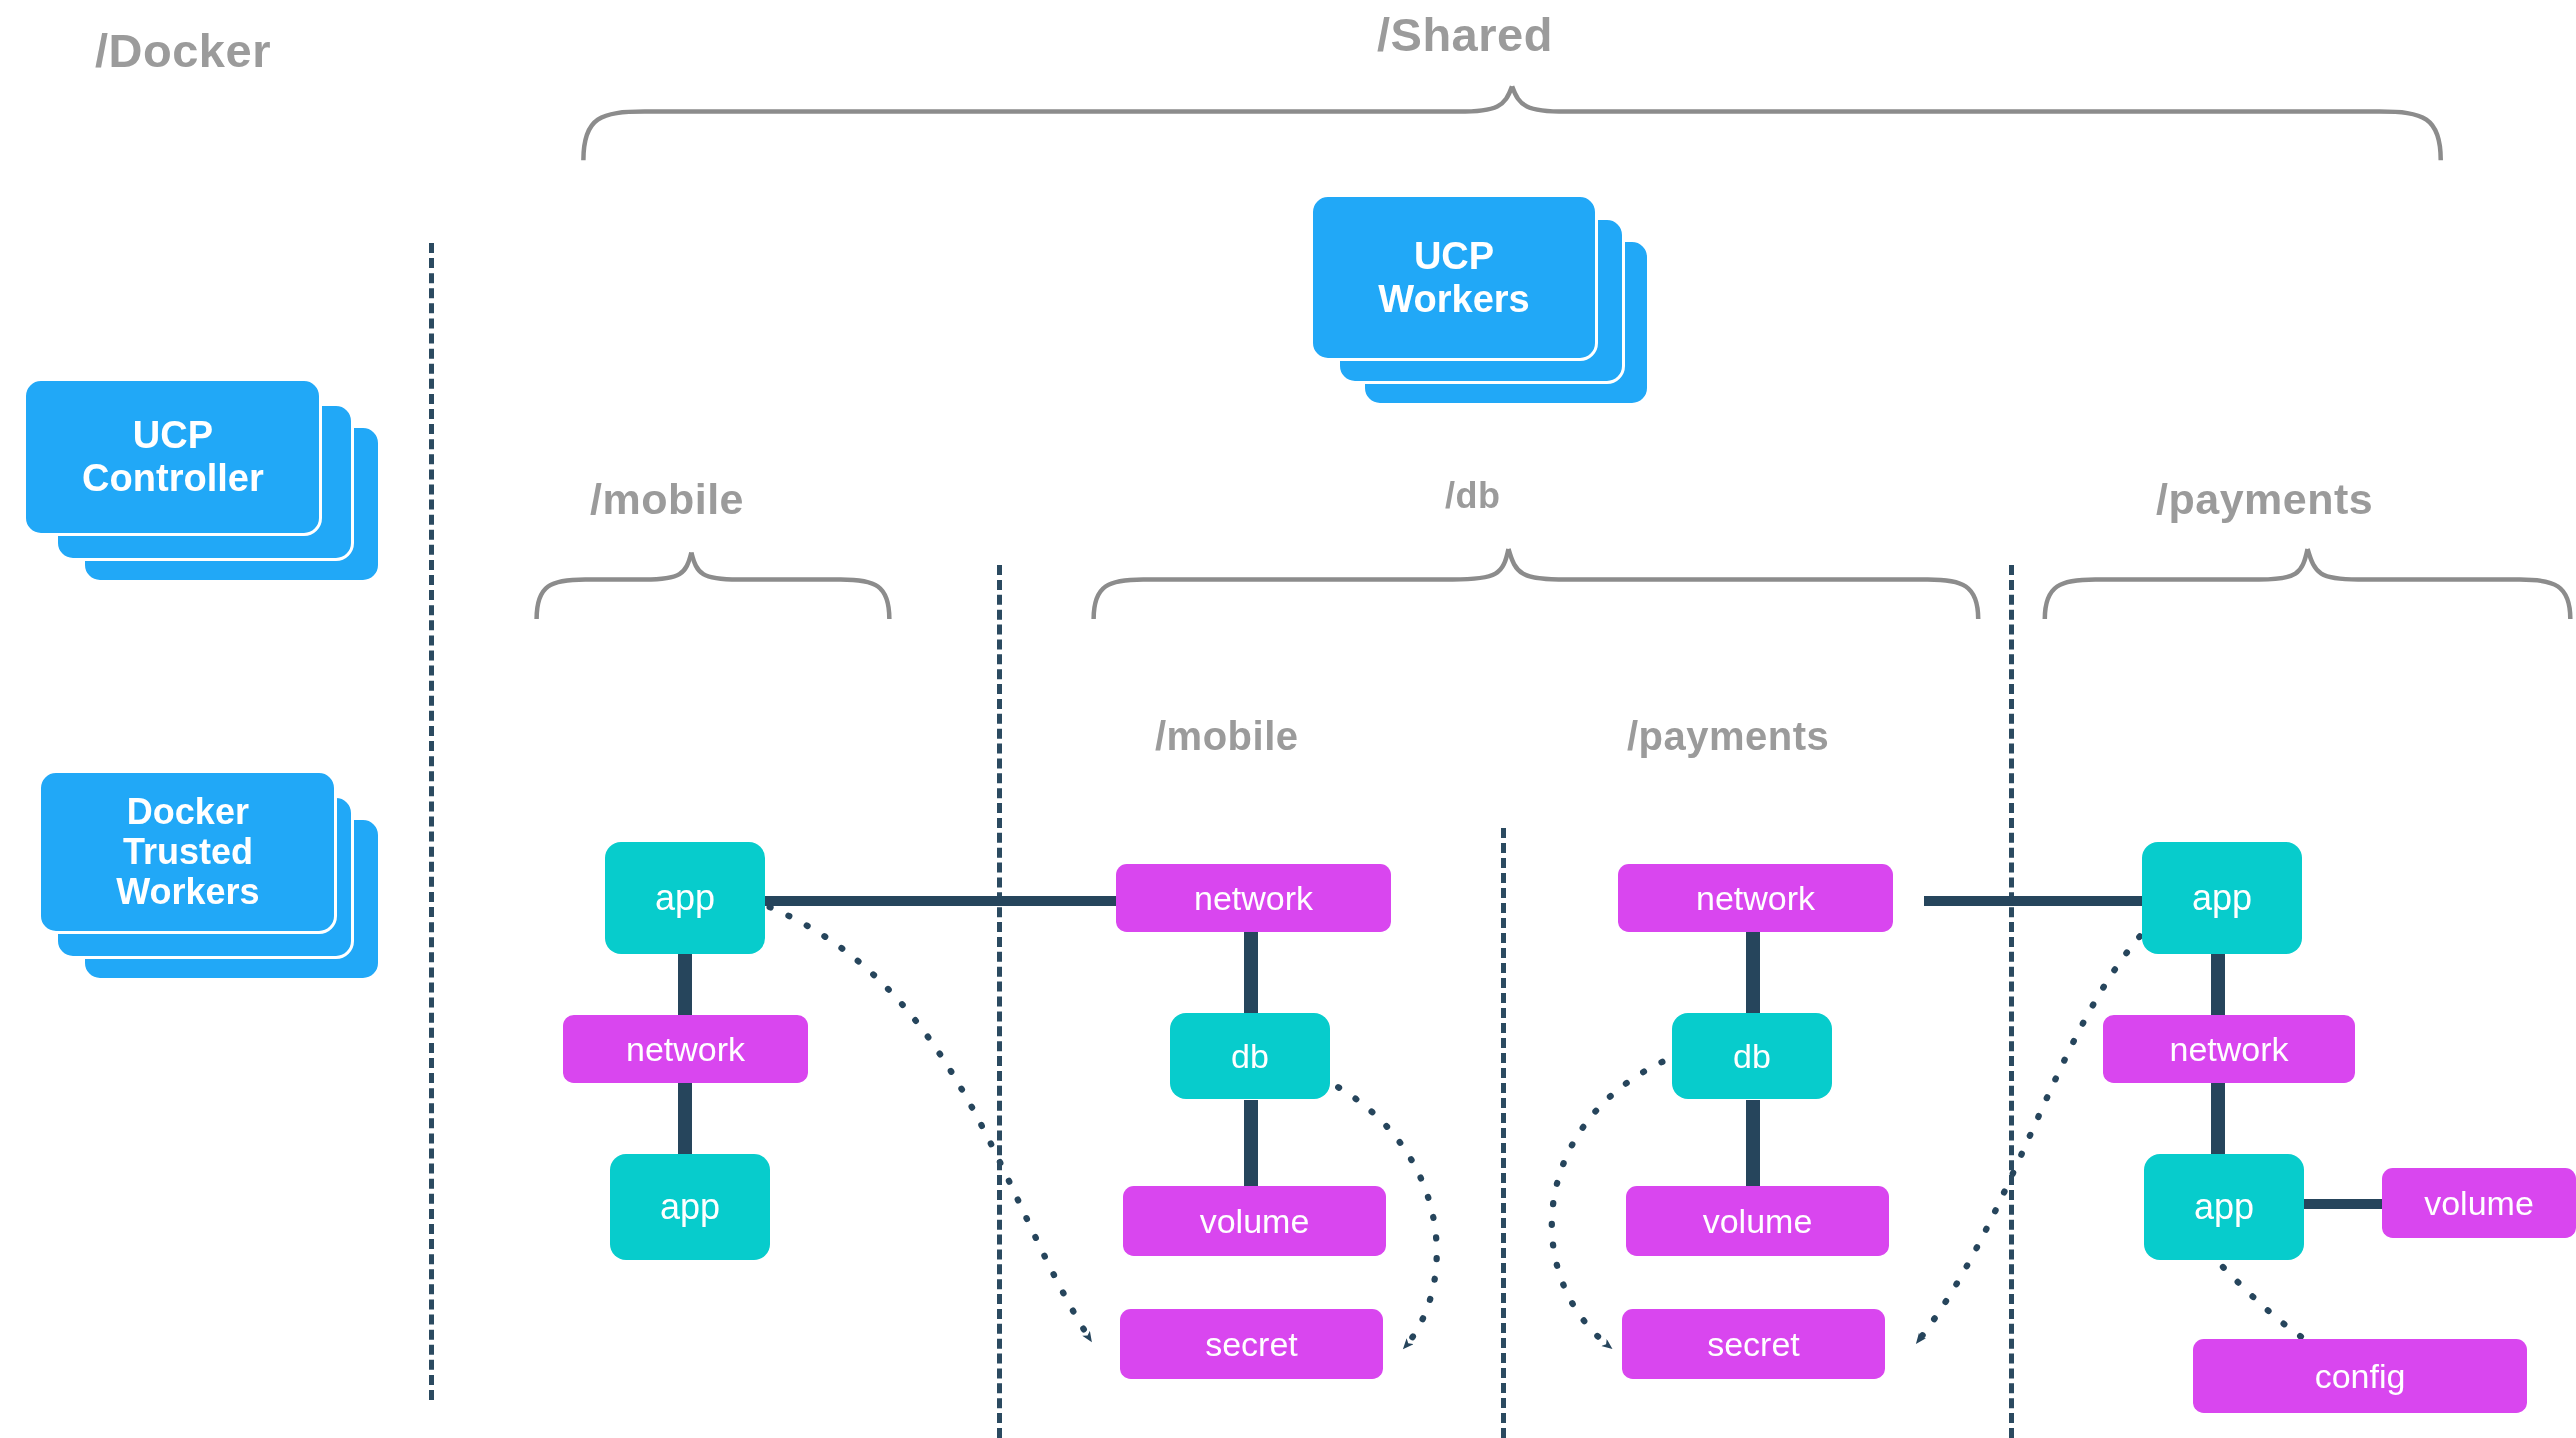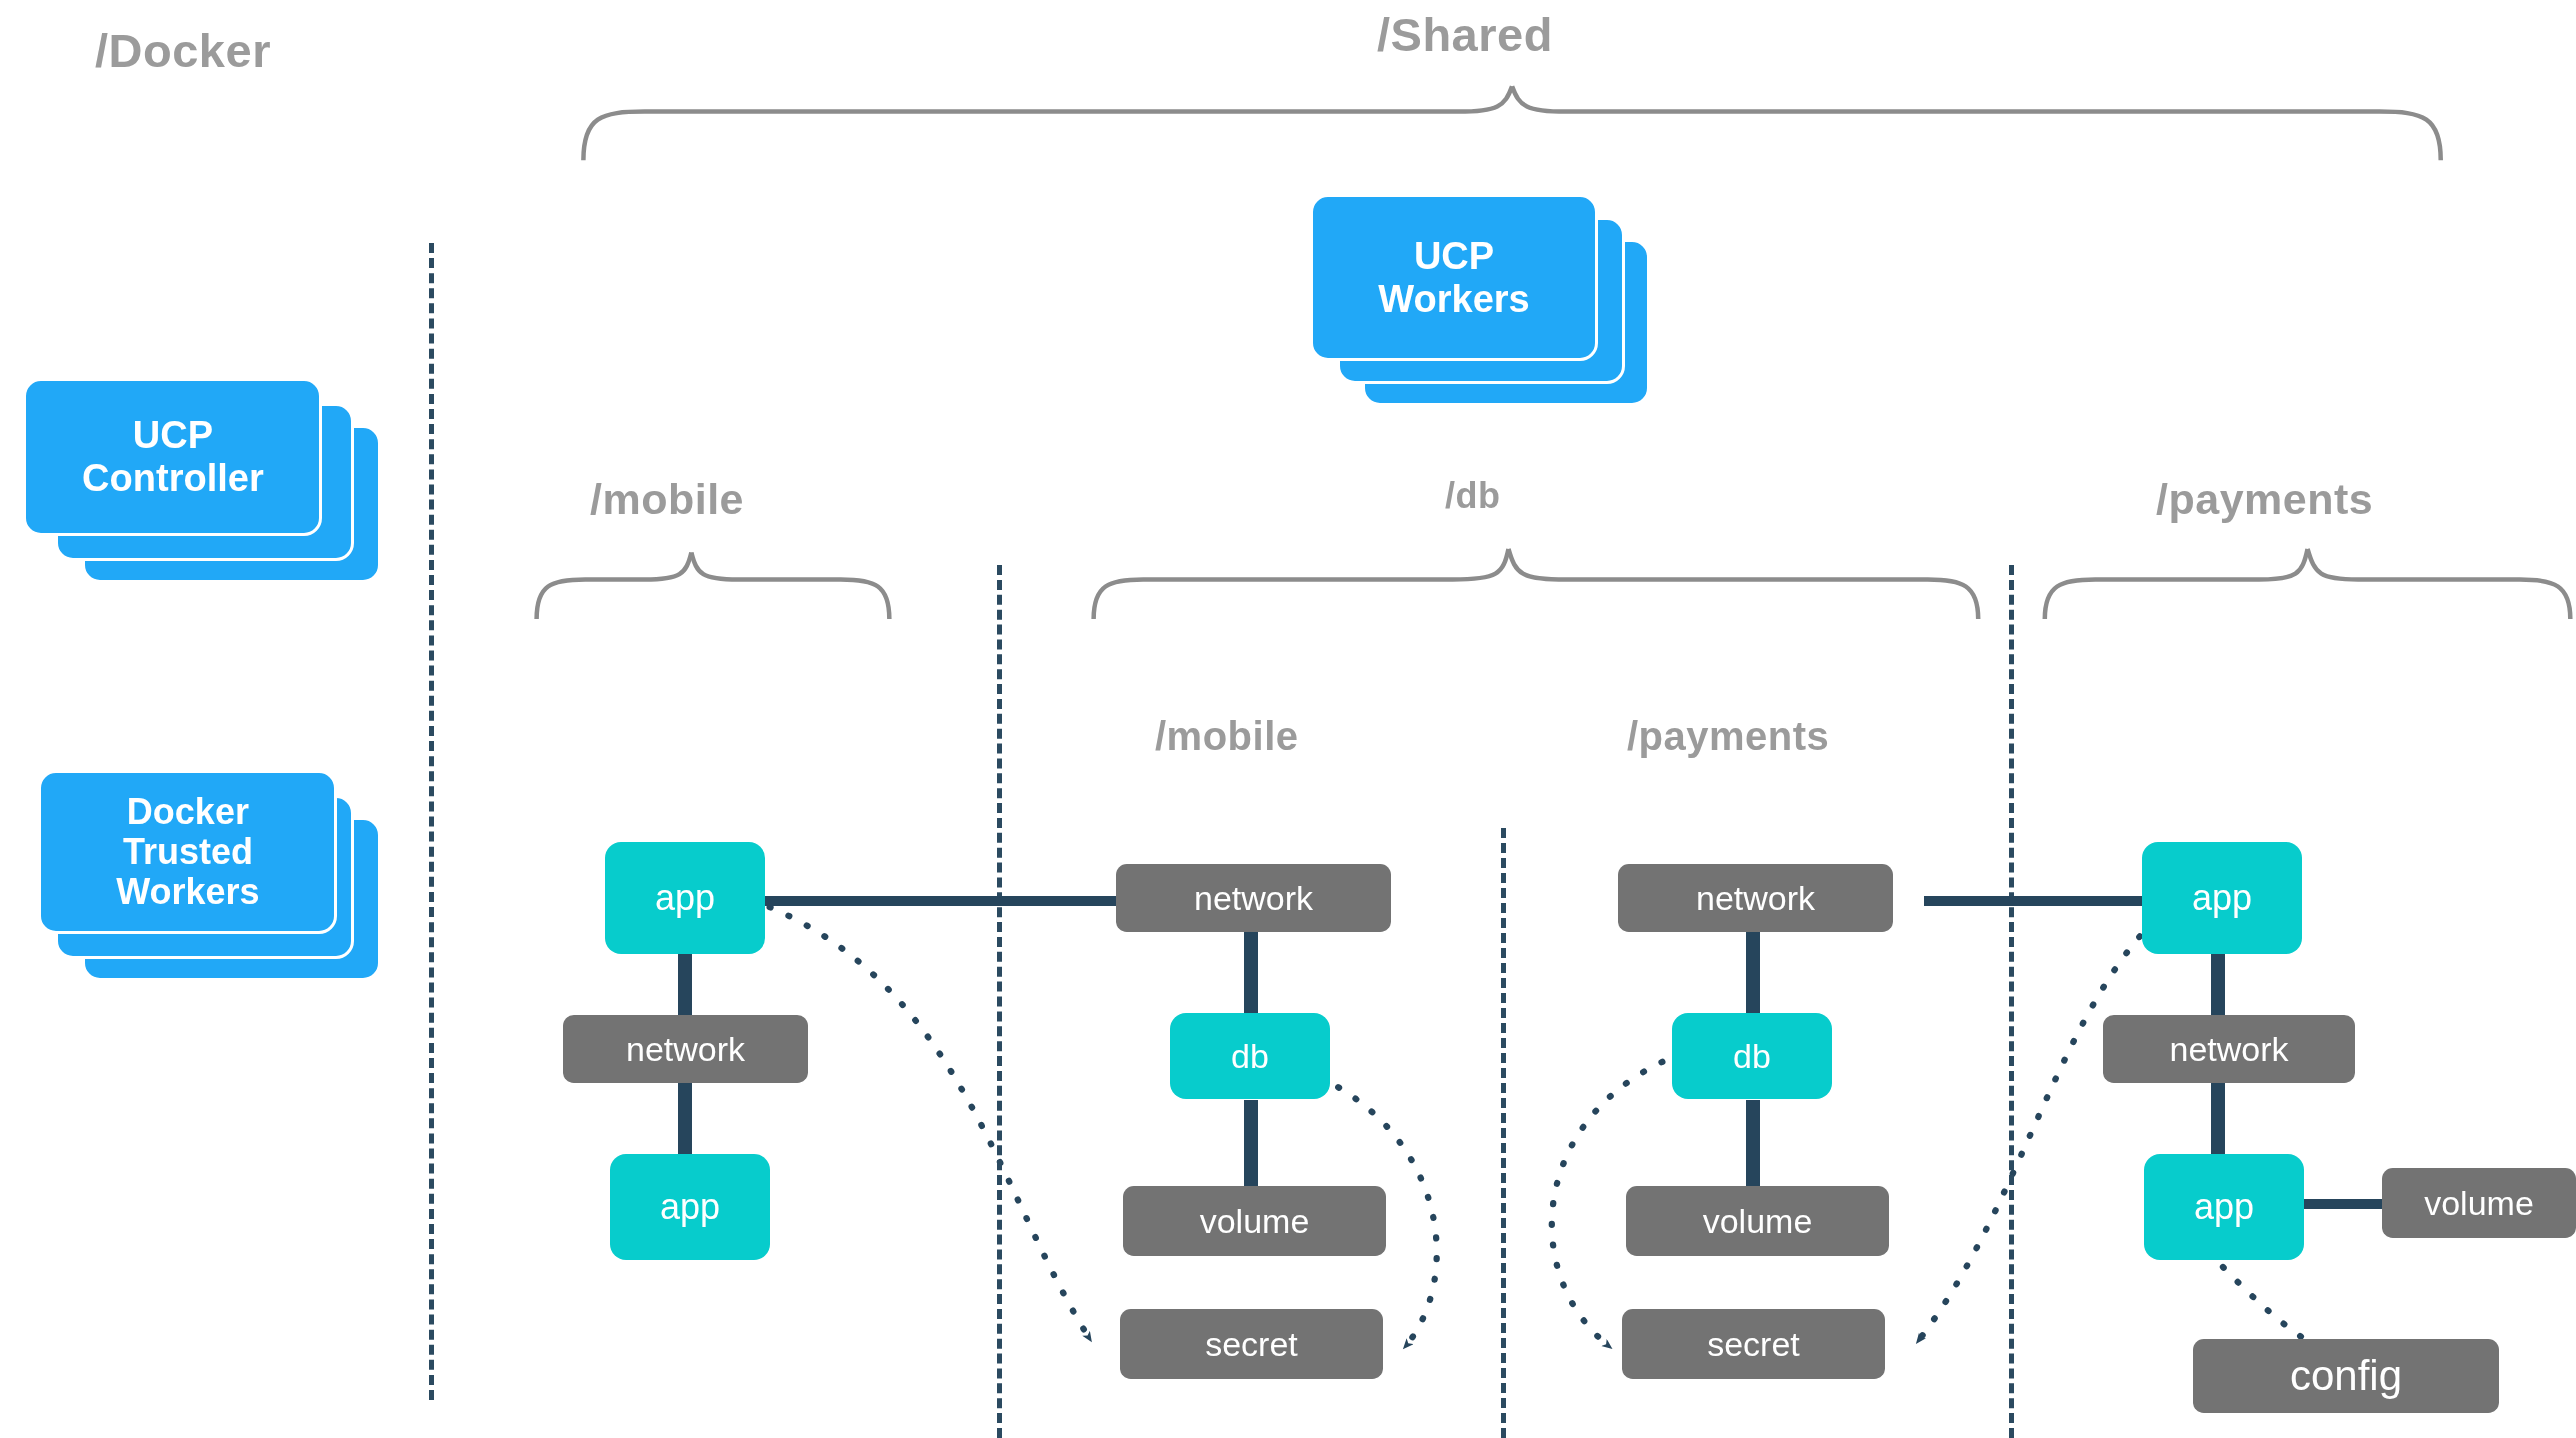--- a/index.html
+++ b/index.html
@@ -22,21 +22,21 @@
   .vdiv{position:absolute;width:0;border-left:5.4px dashed #2b4a60;}
 
   
   #overlay{position:absolute;left:0;top:0;width:2576px;height:1438px;
            pointer-events:none;}
 
   
   .node{position:absolute;display:flex;align-items:center;justify-content:center;
         color:#ffffff;border-radius:12.6px;box-sizing:border-box;}
   .node.teal{background:#07cccc;border-radius:16px;}
-  .node.navy{background:#737373;border-radius:10.8px;}
+  .node.navy{background:#d946ef;border-radius:10.8px;}
   .node span{pointer-events:none;}
 
   
   .stack{position:absolute;}
   .stack .card{position:absolute;background:#21a8f7;border:3.6px solid #ffffff;
                border-radius:18px;box-sizing:border-box;font-weight:bold;}
   .stack .card.front{display:flex;align-items:center;justify-content:center;
                      text-align:center;color:#ffffff;line-height:1.12;}
   .stack .card.b1{}
   .stack .card.b2{}
@@ -192,18 +192,18 @@
   </div>
   <div class="node navy" style="left:2103px;top:1015px;width:252px;height:68px;font-size:34px;">
     <span>network</span>
   </div>
   <div class="node teal" style="left:2144px;top:1154px;width:160px;height:106px;font-size:36px;">
     <span>app</span>
   </div>
   <div class="node navy" style="left:2382px;top:1168px;width:194px;height:70px;font-size:34px;">
     <span>volume</span>
   </div>
-  <div class="node navy" style="left:2193px;top:1339px;width:306px;height:74px;font-size:42px;">
+  <div class="node navy" style="left:2193px;top:1339px;width:334px;height:74px;font-size:34px;">
     <span>config</span>
   </div>
 
 </div>
 
 
 </body></html>

